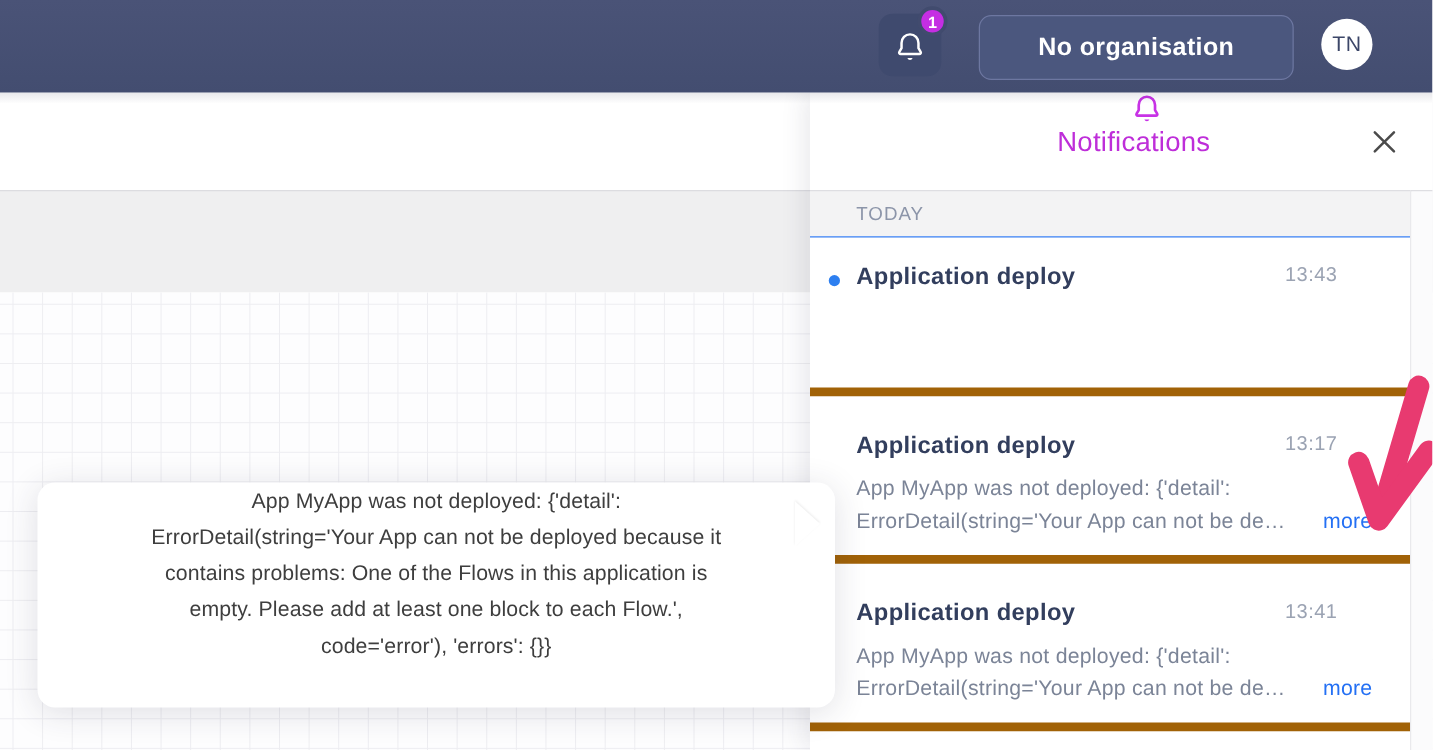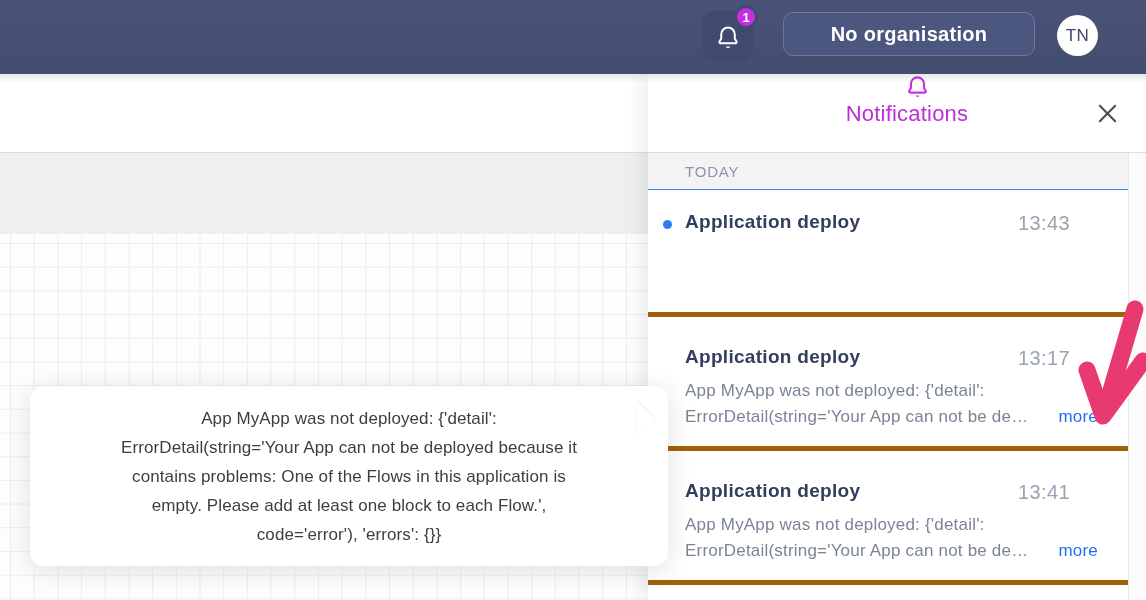--- a/index.html
+++ b/index.html
@@ -28,21 +28,21 @@
   }
   .bell-btn svg { width: 28px; height: 28px; margin-top: 4px; }
   .badge {
     position: absolute; right: -5px; top: -6px;
     min-width: 24px; height: 24px; border-radius: 50%;
     background: #c52ee3; border: 3px solid #414b6e;
     color: #fff; font-size: 13px; font-weight: bold;
     display: flex; align-items: center; justify-content: center;
   }
   .org-btn {
-    position: absolute; left: 783px; top: 12px; width: 252px; height: 44px;
+    position: absolute; left: 783px; top: 12px; width: 252px; height: 52px;
     background: #4b577e; border: 1px solid #6d77a1; border-radius: 10px;
     color: #ffffff; font-size: 20px; font-weight: bold; letter-spacing: 0.3px;
     font-family: "Liberation Sans", sans-serif; cursor: pointer;
   }
   .avatar {
     position: absolute; left: 1057px; top: 15px; width: 41px; height: 41px;
     background: #ffffff; border-radius: 50%;
     color: #3c4668; font-size: 17px; font-weight: normal; letter-spacing: 0.3px;
     display: flex; align-items: center; justify-content: center; cursor: pointer;
   }
@@ -96,50 +96,50 @@
   .today-label {
     margin-left: 37px; font-size: 15px; font-weight: 500;
     color: #8c95a9; letter-spacing: 0.8px;
   }
   .gutter {
     position: absolute; left: 480px; top: 78px; width: 18px; height: 448px;
     background: #fbfbfc; border-left: 1px solid #e9e9ec; border-top: 1px solid #dedee2;
   }
   .items { position: absolute; left: 0; top: 116px; width: 480px; }
   .notif {
-    position: relative; border-bottom: 5px solid #a16207;
+    position: relative; border-bottom: 7px solid #a16207;
     padding: 22px 29px 0 37px; cursor: pointer;
   }
   .notif-1 { height: 127px; padding-top: 20px; }
   .notif-2, .notif-3 { height: 134px; padding-top: 28px; }
   .unread-dot {
     position: absolute; left: 15px; top: 30px; width: 9px; height: 9px;
     border-radius: 50%; background: #2d7ff0;
   }
   .notif-title {
     font-size: 19px; font-weight: bold; color: #323e5d; letter-spacing: 0.3px;
     line-height: 24px;
   }
   .notif-time {
     position: absolute; right: 58px; top: 22px;
-    font-size: 20px; color: #9ba3b3; letter-spacing: 0.4px;
+    font-size: 16px; color: #9ba3b3; letter-spacing: 0.4px;
   }
   .notif-2 .notif-time, .notif-3 .notif-time { top: 30px; }
   .notif-body {
     margin-top: 9px; font-size: 17px; color: #7b8497; line-height: 26px;
     letter-spacing: 0.2px;
   }
   .more-link { color: #2470f4; cursor: pointer; margin-left: 30px; }
 
   
   .tooltip {
     position: absolute; left: 30px; top: 386px; width: 638px; height: 180px;
     background: #ffffff; border-radius: 14px;
     box-shadow: 0 4px 26px rgba(40,40,70,0.14);
-    display: flex; align-items: center; justify-content: center;
+    display: flex; justify-content: center;
     z-index: 20;
   }
   .tooltip-text {
     font-size: 17px; line-height: 29px; color: #3e3e3e;
     text-align: center; white-space: pre-line; letter-spacing: 0.1px;
   }
   .tooltip-caret {
     position: absolute; left: 636px; top: 401px; width: 22px; height: 36px;
     z-index: 21; filter: drop-shadow(0 -1px 1px rgba(0,0,0,0.08));
   }

